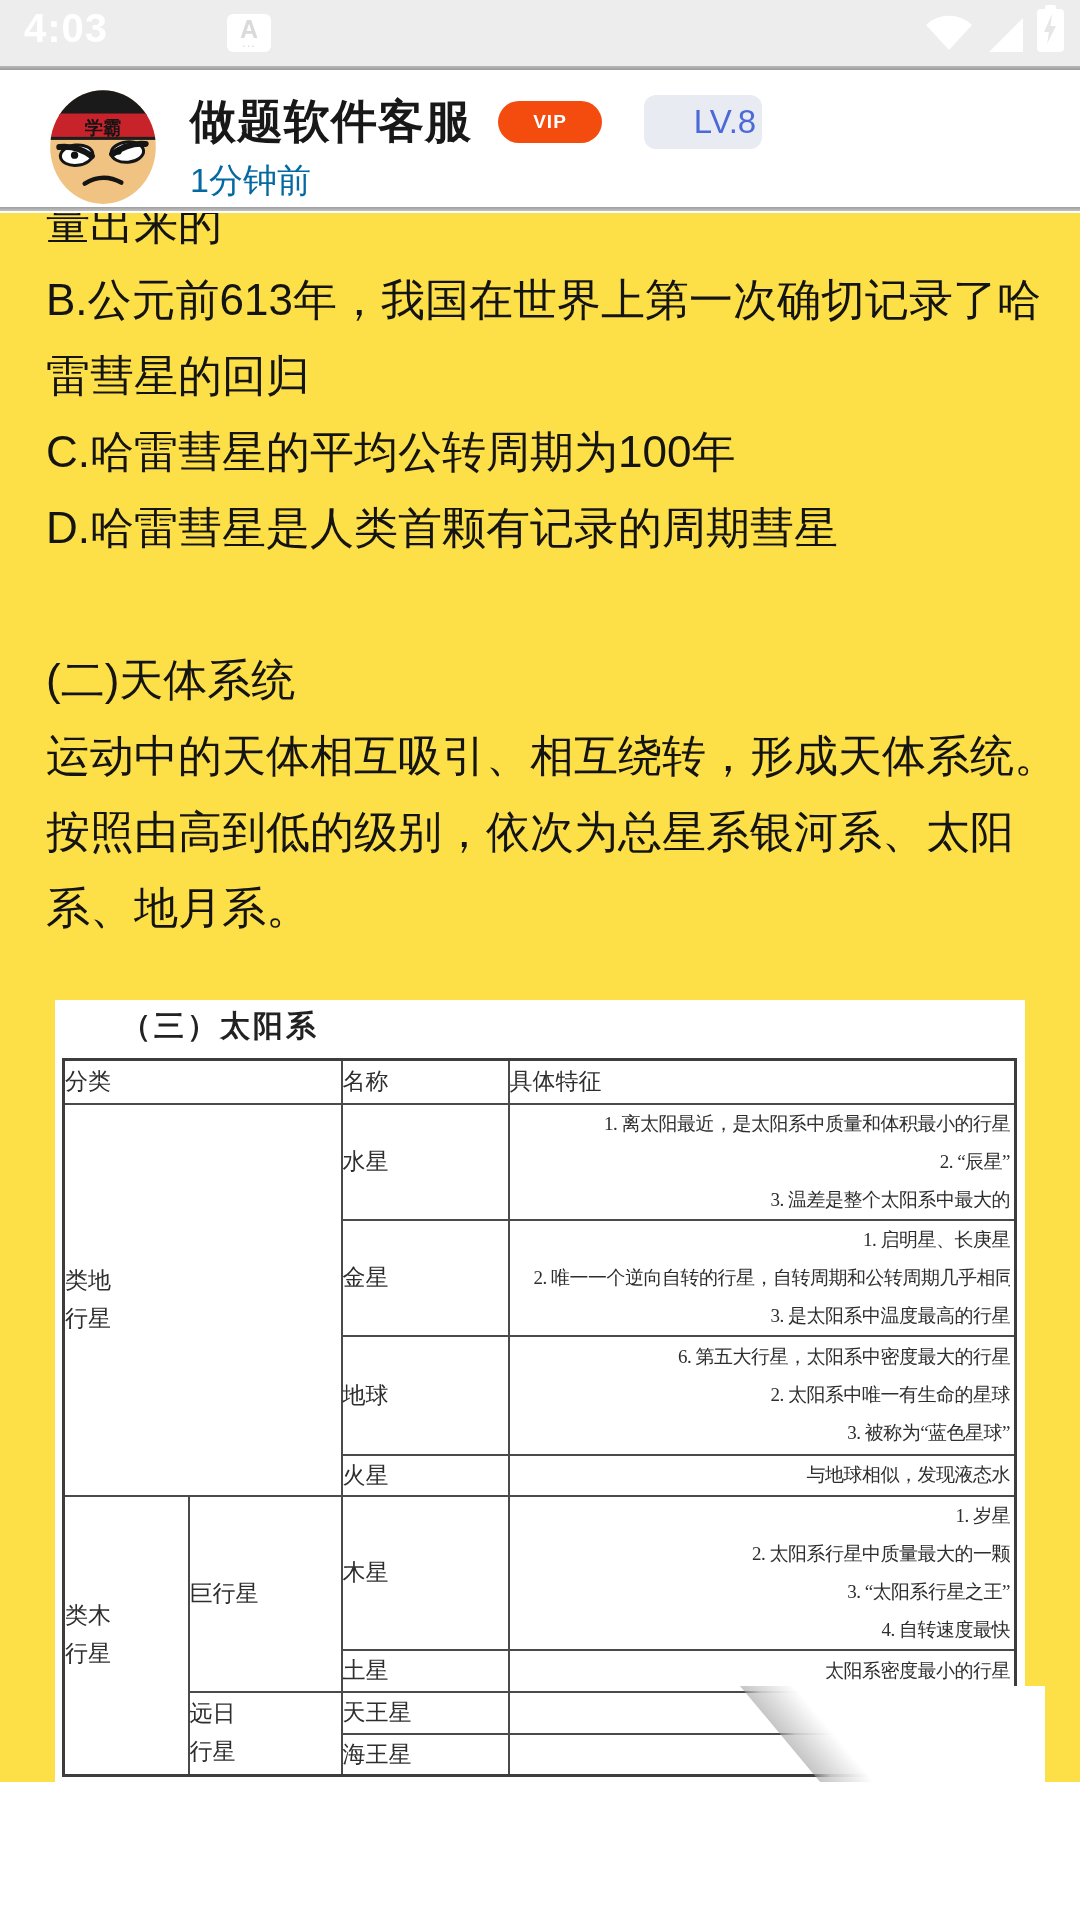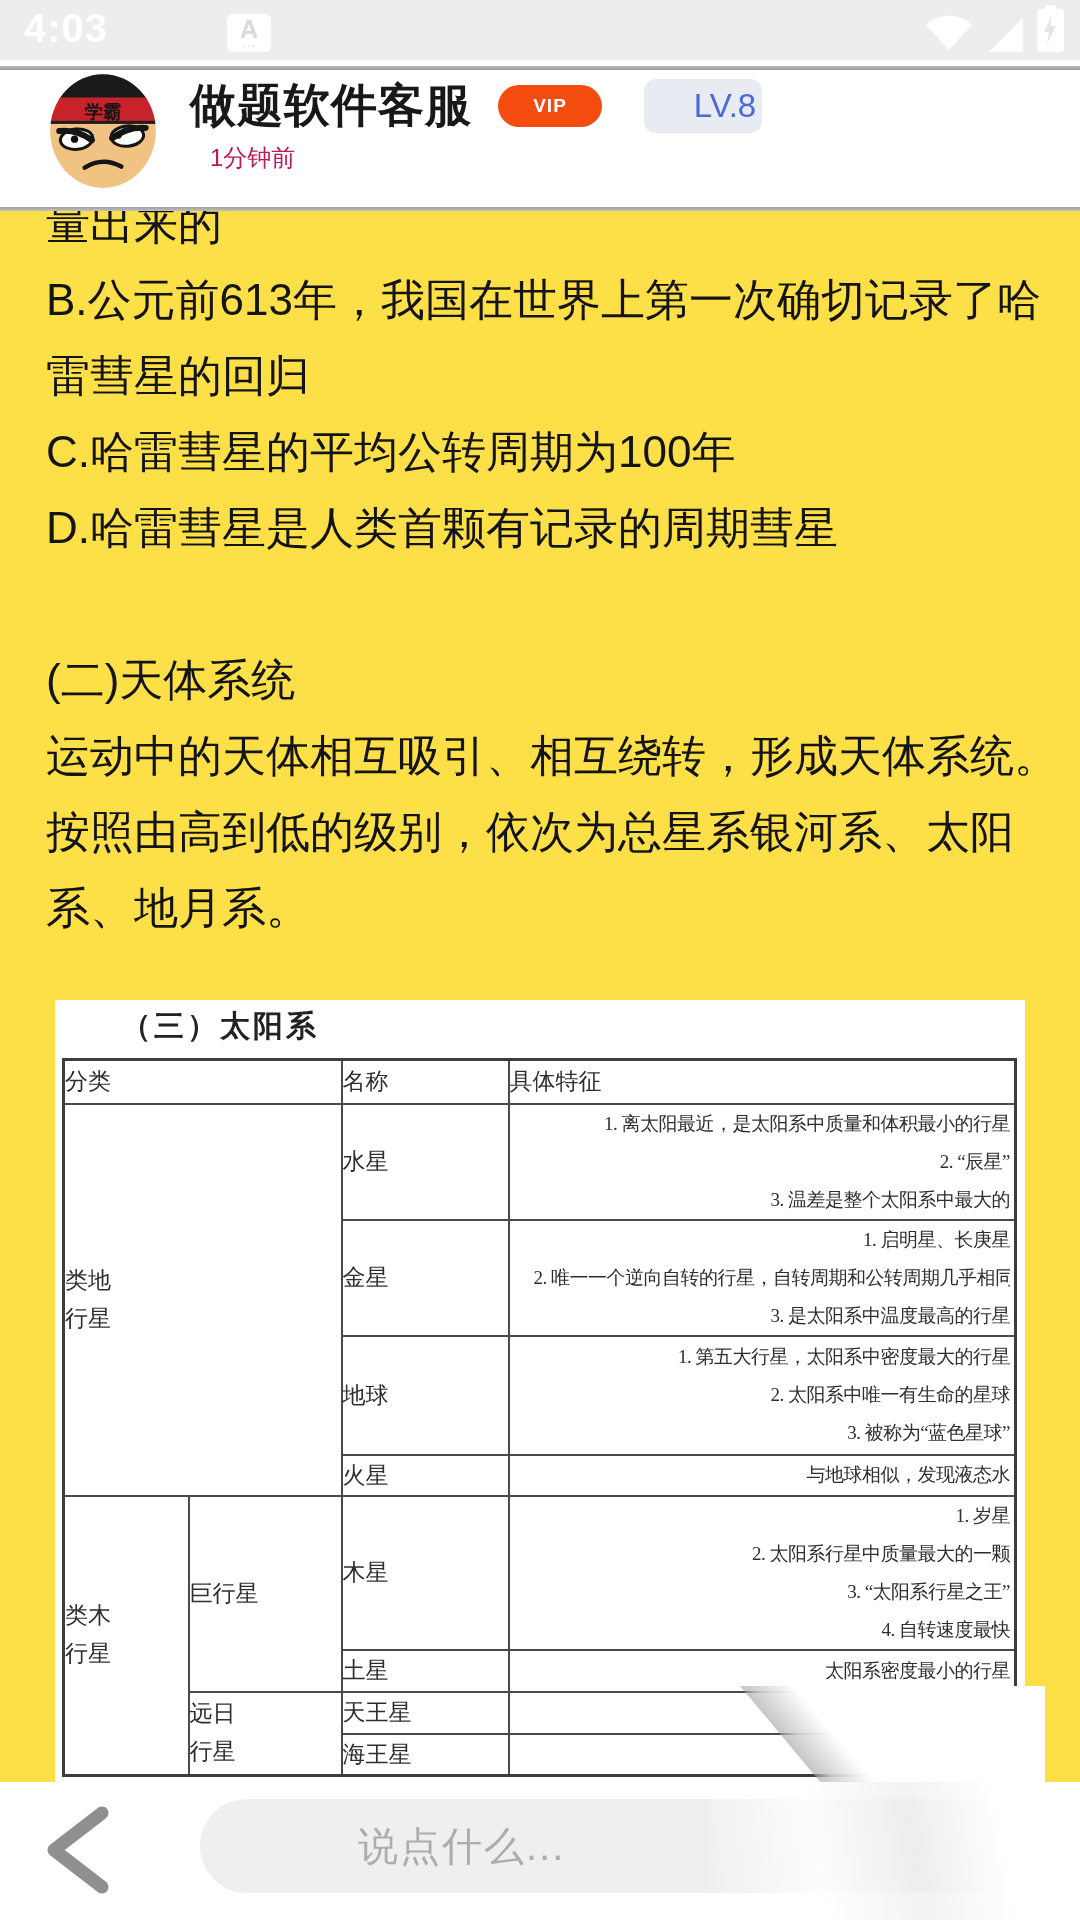--- a/index.html
+++ b/index.html
@@ -10,29 +10,29 @@
   .status-bar { position:absolute; left:0; top:0; width:1080px; height:66px; background:#EDEDED; }
   .sb-time { position:absolute; left:24px; top:6px; font-size:40px; font-weight:700; color:#FFFFFF; letter-spacing:1px; }
   .sb-app-icon { position:absolute; left:227px; top:14px; width:44px; height:38px; background:#FFFFFF; border-radius:6px; text-align:center; }
   .sb-app-icon .a { font-size:25px; font-weight:700; color:#DADADA; line-height:30px; }
   .sb-app-icon .dots { margin-top:-6px; font-size:13px; color:#DADADA; letter-spacing:1px; line-height:10px; }
   .sb-right { position:absolute; right:16px; top:10px; display:flex; align-items:flex-end; gap:12px; height:46px; }
 
   
   .sb-divider { position:absolute; left:0; top:66px; width:1080px; height:4px;
     background:linear-gradient(#B9B9B9,#9C9C9C); z-index:5; }
-  .header { position:absolute; left:0; top:60px; width:1080px; height:137px; background:#FFFFFF; z-index:4; }
+  .header { position:absolute; left:0; top:76px; width:1080px; height:137px; background:#FFFFFF; z-index:4; }
   .avatar { position:absolute; left:38px; top:4px; width:130px; height:130px; border-radius:50%; overflow:hidden; background:#fff; }
   .name-row { position:absolute; left:190px; top:18px; height:56px; display:flex; align-items:center;justify-content:flex-end; }
   .user-title { font-size:46px; font-weight:600; color:#181818; letter-spacing:1px; }
   .vip-badge { margin-left:26px; width:104px; height:42px; border-radius:21px; background:#F44B0F; color:#fff;
     font-size:19px; font-weight:700; text-align:center; line-height:42px; letter-spacing:1px; }
   .lv-badge { margin-left:42px; width:118px; height:54px; border-radius:12px; background:#E9EBF2; color:#4A6AD8;
     font-size:33px; font-weight:500; text-align:center; line-height:54px;padding-left:44px; }
-  .time-ago { position:absolute; left:190px; top:82px; font-size:24px; color:#be185d;margin-left:20px; }
+  .time-ago { position:absolute; left:190px; top:82px; font-size:34px; color:#0369a1; }
   .hdr-divider { position:absolute; left:0; top:207px; width:1080px; height:4px;
     background:linear-gradient(#9E9E9E,#C2C2C2); z-index:5; }
 
   
   .content { position:absolute; left:0; top:211px; width:1080px; height:1571px; background:#fde047; overflow:hidden; }
   .msg-text { position:absolute; left:46px; top:0; width:990px; margin-top:-25px;
     font-size:44px; color:#141414; }
   .msg-line { height:76px; line-height:76px; white-space:nowrap; overflow:visible; }
 
   
@@ -180,21 +180,21 @@
           <td class="name-cell">金星</td>
           <td class="feat-cell">
             <div>1. 启明星、长庚星</div>
             <div>2. 唯一一个逆向自转的行星，自转周期和公转周期几乎相同</div>
             <div>3. 是太阳系中温度最高的行星</div>
           </td>
         </tr>
         <tr class="re">
           <td class="name-cell">地球</td>
           <td class="feat-cell">
-            <div>1. 第五大行星，太阳系中密度最大的行星</div>
+            <div>6. 第五大行星，太阳系中密度最大的行星</div>
             <div>2. 太阳系中唯一有生命的星球</div>
             <div>3. 被称为“蓝色星球”</div>
           </td>
         </tr>
         <tr class="rma">
           <td class="name-cell">火星</td>
           <td class="feat-cell">
             <div>与地球相似，发现液态水</div>
           </td>
         </tr>
@@ -236,25 +236,14 @@
             <div>海王星上的风暴</div>
           </td>
         </tr>
       </tbody>
         </table>
     </div>
 
     <div class="curl"></div>
   </div>
 
-  <div class="bottom-bar">
-    <div class="back-btn">
-      <svg width="72" height="88" viewBox="0 0 72 88">
-        <polyline points="62,7 14,44 62,81" fill="none" stroke="#8F8F8F" stroke-width="13" stroke-linecap="round" stroke-linejoin="round"></polyline>
-      </svg>
-    </div>
-    <div class="composer">
-      <div class="composer-placeholder">说点什么...</div>
-    </div>
-    <div class="bar-fade"></div>
-  </div>
 
 </div>
 
 </body></html>

